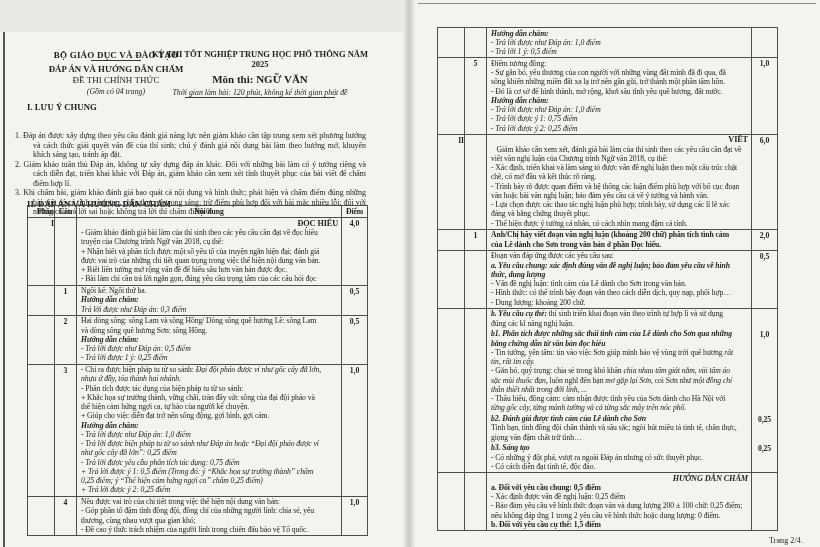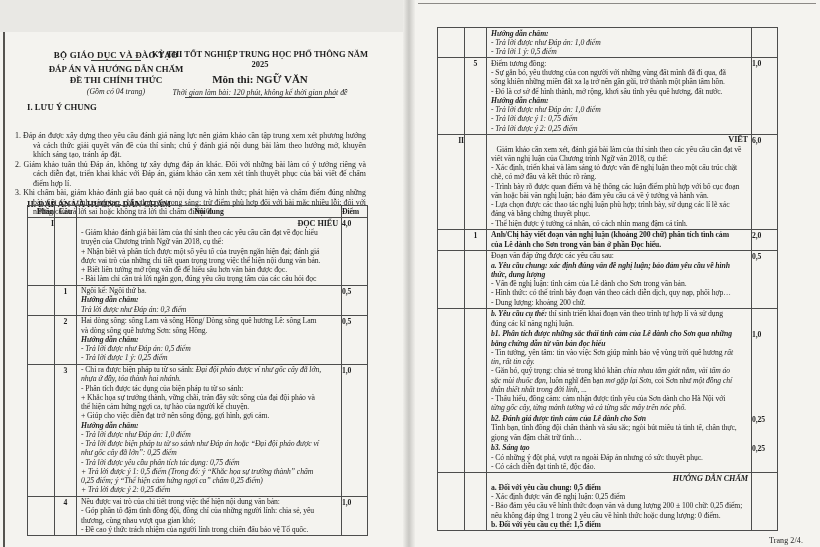--- a/index.html
+++ b/index.html
@@ -17,21 +17,21 @@
   .edge-left{position:absolute;left:3px;top:0;width:2px;height:547px;background:#55534f;}
   .gap-shadow{position:absolute;left:403px;top:0;width:12px;height:547px;
     background:linear-gradient(90deg,#efeeea, #d7d6d2 30%, #c9c8c4 50%, #dbdad6 72%, #efeeea);}
   .top-edge{position:absolute;left:8px;right:4px;top:3px;height:1px;background:#8c8a86;}
 
   
   .hdr-left{position:absolute;top:18px;left:28px;width:176px;text-align:center;}
   .hl1{font-weight:bold;font-size:9px;letter-spacing:.2px;}
   .hl1::after{content:"";display:block;width:50px;margin:0 auto;border-bottom:1px solid #3a3a3a;}
   .hl2{font-weight:bold;font-size:8.8px;margin-top:3px;}
-  .hl3{font-weight:bold;font-size:9px;margin-top:1px;}
+  .hl3{font-weight:normal;font-size:9px;margin-top:1px;}
   .hl4{font-style:italic;font-size:7.8px;margin-top:2px;}
   .hdr-right{position:absolute;top:17px;left:150px;width:220px;text-align:center;}
   .hr1{font-weight:bold;font-size:8.5px;}
   .hr2{font-weight:bold;font-size:11px;margin-top:4px;}
   .hr3{font-style:italic;font-size:7.8px;margin-top:3px;}
   .hr3::after{content:"";display:block;width:150px;margin:0 auto;border-bottom:1px solid #3a3a3a;}
 
   .sec-title{position:absolute;left:27px;font-weight:bold;font-size:8.7px;}
   #sec1{top:70px;}
   #sec2{top:167px;}
@@ -43,21 +43,21 @@
   .tbl{position:absolute;left:27px;width:341px;border:1px solid #4d4d4c;
     font-size:7.7px;line-height:9.25px;letter-spacing:-0.08px;box-sizing:border-box;}
   #tbl1{top:173px;}
   #tbl2{top:27px;}
   .trow{display:flex;border-top:1px solid #4d4d4c;align-items:stretch;}
   .trow:first-child{border-top:none;}
   .trow.noline{border-top:none;}
   .c-phan{width:27px;flex:none;border-right:1px solid #4d4d4c;text-align:right;font-weight:bold;padding-top:1px;box-sizing:border-box;}
   .c-cau{width:22px;flex:none;border-right:1px solid #4d4d4c;text-align:center;font-weight:bold;padding-top:1px;box-sizing:border-box;}
   .c-noi{flex:1;min-width:0;padding:0.5px 3px 1px 4px;overflow:hidden;}
-  .c-diem{width:26px;flex:none;border-left:1px solid #4d4d4c;font-weight:bold;padding-top:1px;box-sizing:border-box;}
+  .c-diem{width:26px;flex:none;border-left:1px solid #4d4d4c;text-align:center;font-weight:bold;padding-top:1px;box-sizing:border-box;}
   .thead{font-weight:bold;}
   .thead .c-noi{text-align:center;padding:0.5px 0 1.5px;}
   .ln{white-space:pre;}
   .ln.ctr{text-align:right;white-space:normal;font-size:8.2px;}
   .s-b{font-weight:bold;}
   .s-i{font-style:italic;}
   .s-bi{font-weight:bold;font-style:italic;}
 
   .pfoot{position:absolute;font-size:8px;letter-spacing:.1px;}
   #foot1{top:531px;right:33px;}

